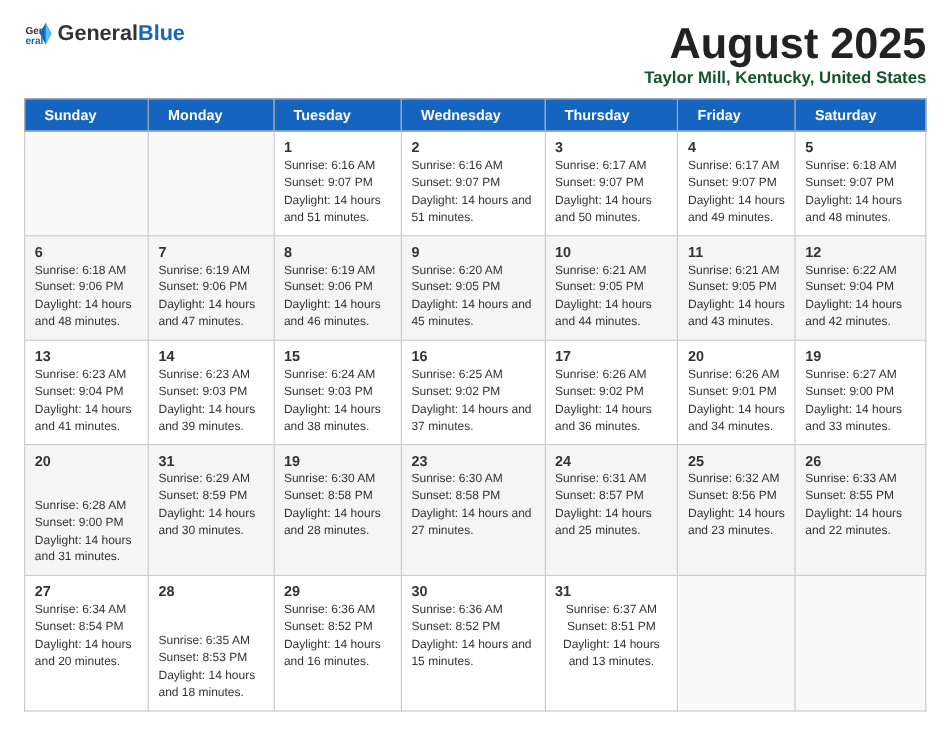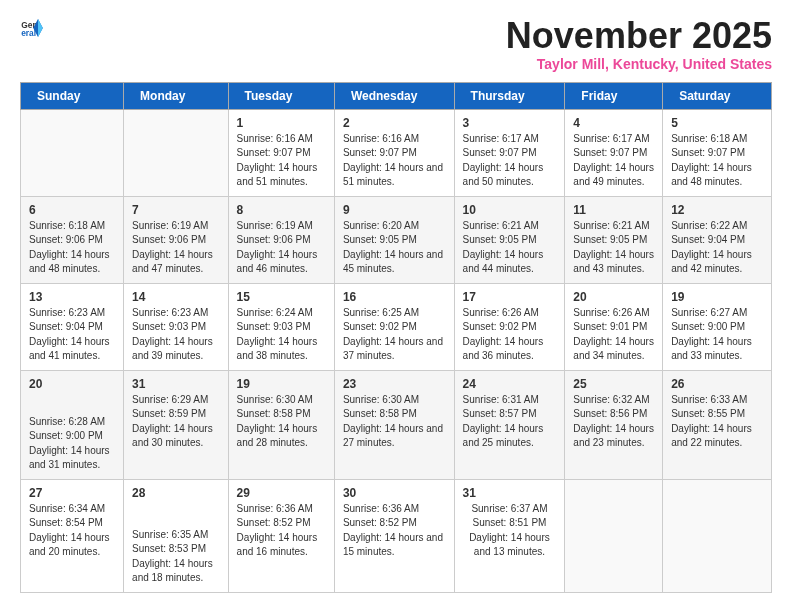--- a/index.html
+++ b/index.html
@@ -41,21 +41,21 @@
       text-align: right;
     }
     .main-title {
       font-size: 36px;
       font-weight: bold;
       color: #222;
       line-height: 1.1;
     }
     .subtitle {
       font-size: 14px;
-      color: #ec4899;
+      color: #14532d;
       font-weight: bold;
     }
     table {
       width: 100%;
       border-collapse: collapse;
       font-size: 10.5px;
     }
     thead tr th {
       background-color: #1565c0;
       color: #fff;
@@ -95,23 +95,28 @@
 <body>
 
 <div class="header">
   <div class="logo">
     <svg class="logo-icon" viewBox="0 0 40 40" xmlns="http://www.w3.org/2000/svg">
       <text x="2" y="20" font-size="14" font-weight="bold" fill="#333">Gen</text>
       <text x="2" y="34" font-size="14" font-weight="bold" fill="#1565c0">eral</text>
       <polygon points="30,5 38,20 30,35 22,20" fill="#1565c0"></polygon>
       <polygon points="30,5 38,20 30,35" fill="#4fc3f7"></polygon>
     </svg>
+    <div>
+      <div>
+        <span class="logo-text-general">General</span><span class="logo-text-blue">Blue</span>
+      </div>
+    </div>
   </div>
   <div class="title-block">
-    <div class="main-title">November 2025</div>
+    <div class="main-title">August 2025</div>
     <div class="subtitle">Taylor Mill, Kentucky, United States</div>
   </div>
 </div>
 
 <table>
   <thead>
     <tr id="header-row">
         <th>Sunday</th>
         <th>Monday</th>
         <th>Tuesday</th>

